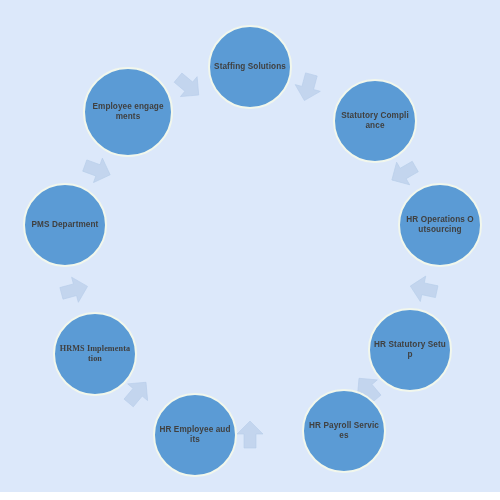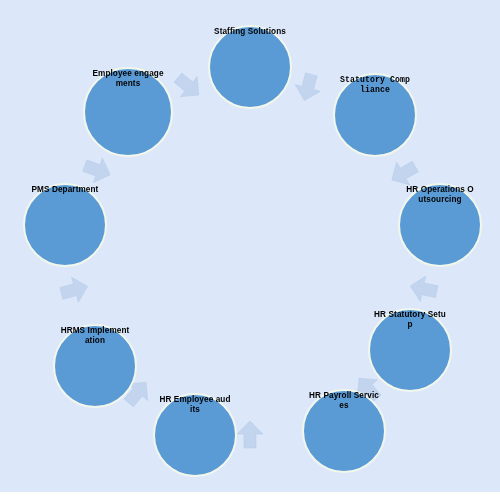--- a/index.html
+++ b/index.html
@@ -26,23 +26,24 @@
     top: 0;
     width: 500px;
     height: 492px;
   }
   .node {
     position: absolute;
     border-radius: 50%;
     background: #5b9bd5;
     box-sizing: border-box;
     display: flex;
+    align-items: center;
     justify-content: center;
     text-align: center;
-    color: #000000;
+    color: #404040;
   }
   .satellite {
     border: 2px solid #f2f7ec;
   }
   .node-label {
     font-weight: bold;
     line-height: 1.18;
     letter-spacing: 0.1px;
     word-break: break-all;
     display: block;
@@ -95,36 +96,36 @@
         <use xlink:href="#arrow-shape" transform="translate(74,290) rotate(345)"></use>
         <use xlink:href="#arrow-shape" transform="translate(97,170) rotate(20)"></use>
       </g>
   </svg>
 
 
   <div id="nodes-group">
       <div class="node satellite" style="left: 208px; top: 25px; width: 84px; height: 84px; background: rgb(91, 155, 213); border-color: rgb(242, 247, 236);">
         <span class="node-label">Staffing Solutions</span>
       </div>
-      <div class="node satellite" style="left: 333px; top: 73px; width: 84px; height: 84px; background: rgb(91, 155, 213); border-color: rgb(242, 247, 236); font-family: Liberation Mono, monospace;">
+      <div class="node satellite" style="left: 333px; top: 79px; width: 84px; height: 84px; background: rgb(91, 155, 213); border-color: rgb(242, 247, 236);">
         <span class="node-label">Statutory Compliance</span>
       </div>
       <div class="node satellite" style="left: 398px; top: 183px; width: 84px; height: 84px; background: rgb(91, 155, 213); border-color: rgb(242, 247, 236);">
         <span class="node-label">HR Operations Outsourcing</span>
       </div>
       <div class="node satellite" style="left: 368px; top: 308px; width: 84px; height: 84px; background: rgb(91, 155, 213); border-color: rgb(242, 247, 236);">
         <span class="node-label">HR Statutory Setup</span>
       </div>
       <div class="node satellite" style="left: 278px; top: 389px; width: 84px; height: 84px; background: rgb(91, 155, 213); border-color: rgb(242, 247, 236); margin-left: 24px;">
         <span class="node-label">HR Payroll Services</span>
       </div>
       <div class="node satellite" style="left: 153px; top: 393px; width: 84px; height: 84px; background: rgb(91, 155, 213); border-color: rgb(242, 247, 236);">
         <span class="node-label">HR Employee audits</span>
       </div>
-      <div class="node satellite" style="left: 53px; top: 324px; width: 84px; height: 84px; background: rgb(91, 155, 213); border-color: rgb(242, 247, 236);">
+      <div class="node satellite" style="left: 53px; top: 312px; width: 84px; height: 84px; background: rgb(91, 155, 213); border-color: rgb(242, 247, 236); font-family: Liberation Serif, serif;">
         <span class="node-label">HRMS Implementation</span>
       </div>
       <div class="node satellite" style="left: 23px; top: 183px; width: 84px; height: 84px; background: rgb(91, 155, 213); border-color: rgb(242, 247, 236);">
         <span class="node-label">PMS Department</span>
       </div>
       <div class="node satellite" style="left: 83px; top: 67px; width: 90px; height: 90px; background: rgb(91, 155, 213); border-color: rgb(242, 247, 236);">
         <span class="node-label">Employee engagements</span>
       </div>
     </div>
 

